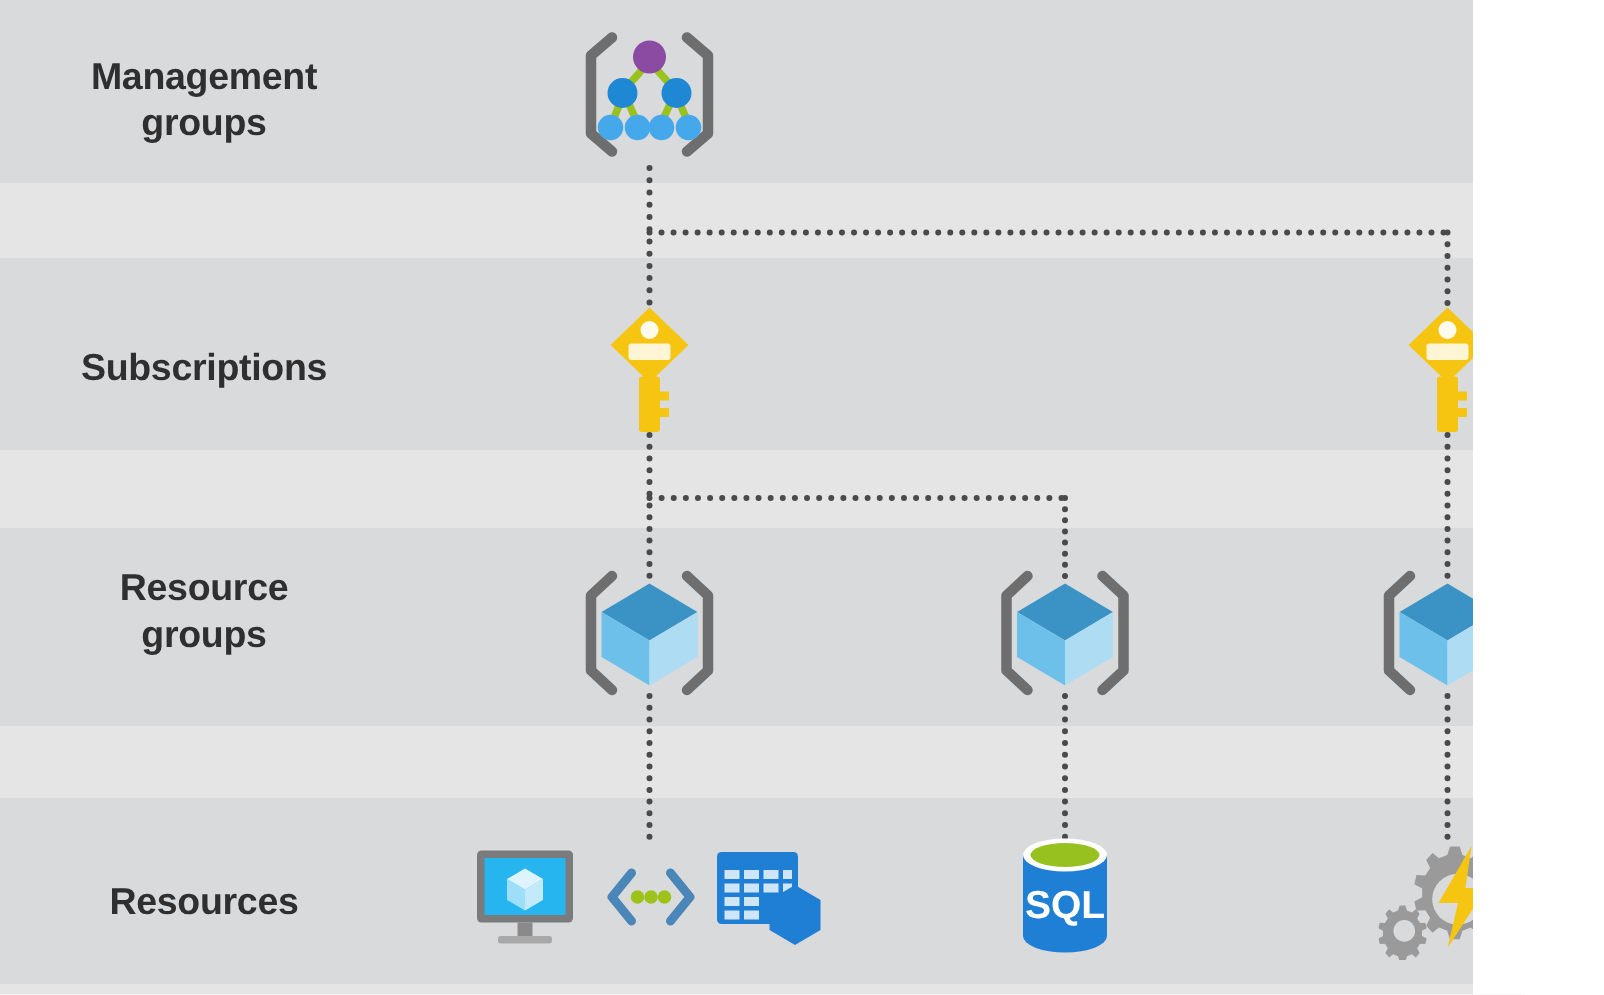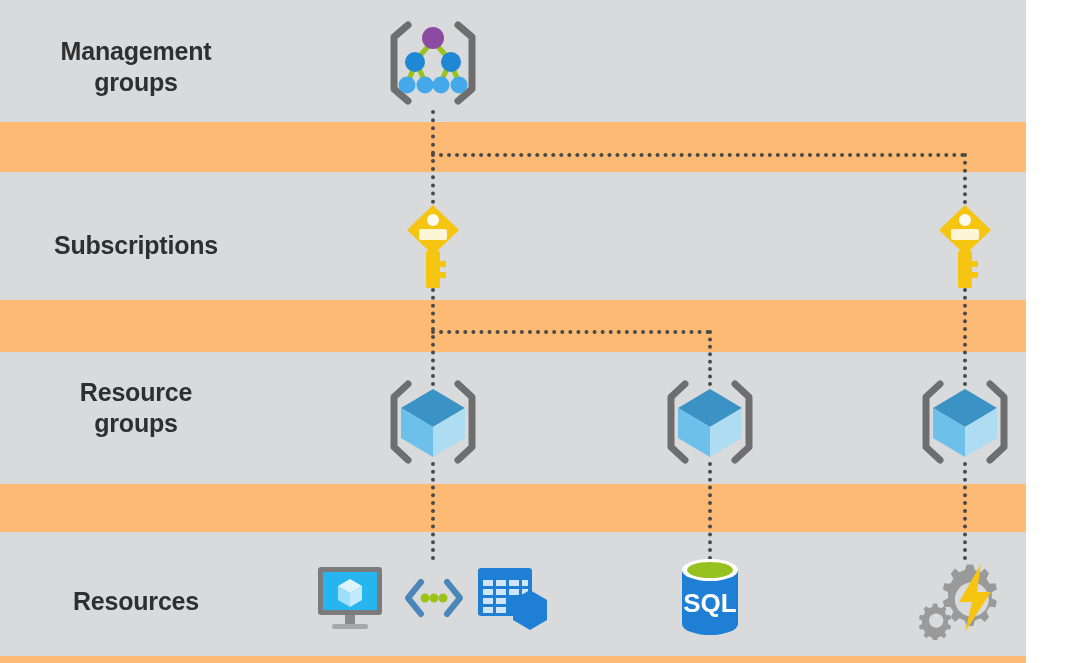--- a/index.html
+++ b/index.html
@@ -8,23 +8,22 @@
     padding: 0;
     background: #ffffff;
   }
   body {
     font-family: "Liberation Sans", sans-serif;
   }
   #diagram {
     position: relative;
     width: 982px;
     height: 663px;
-    background: #fdba74;
+    background: #e5e5e5;
     overflow: hidden;
-    padding-left: 44px;
   }
 
   
   .band {
     position: absolute;
     left: 0;
     background: #d9dadc;
   }
 
   

